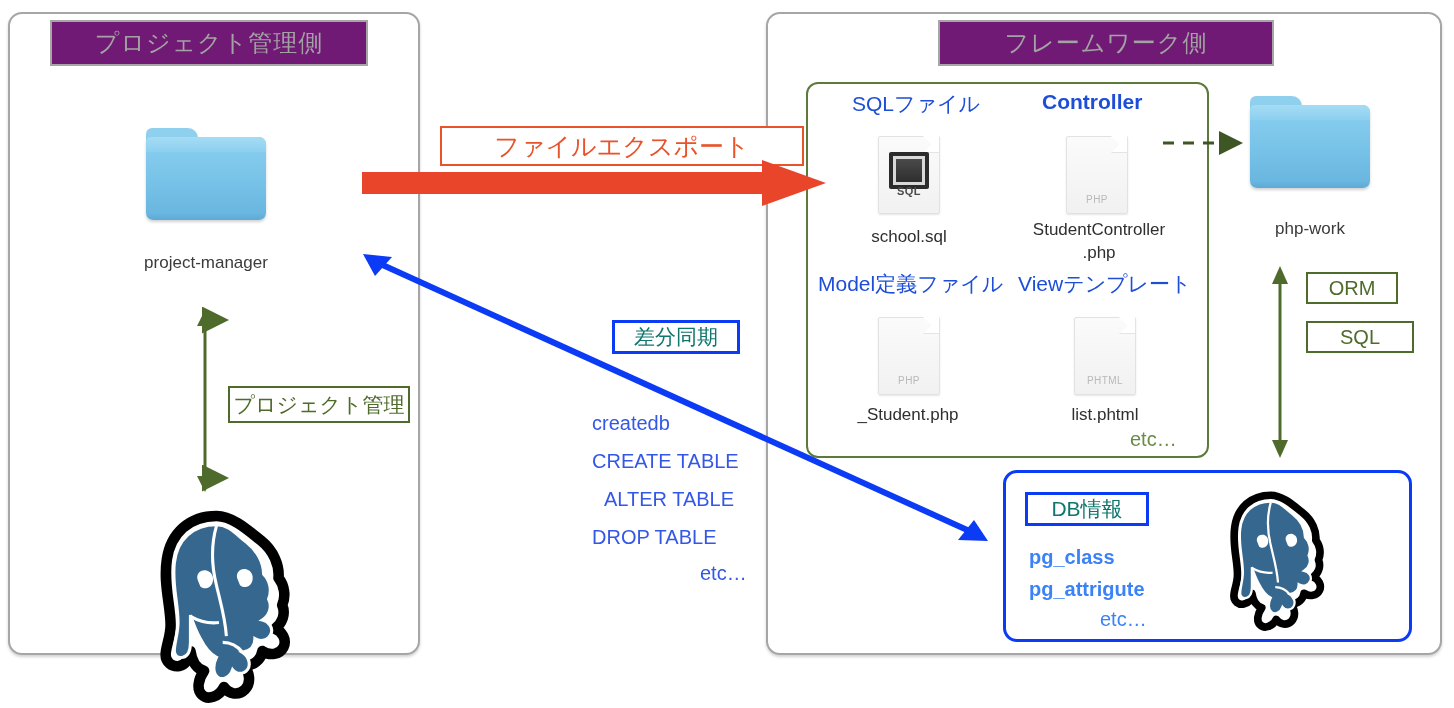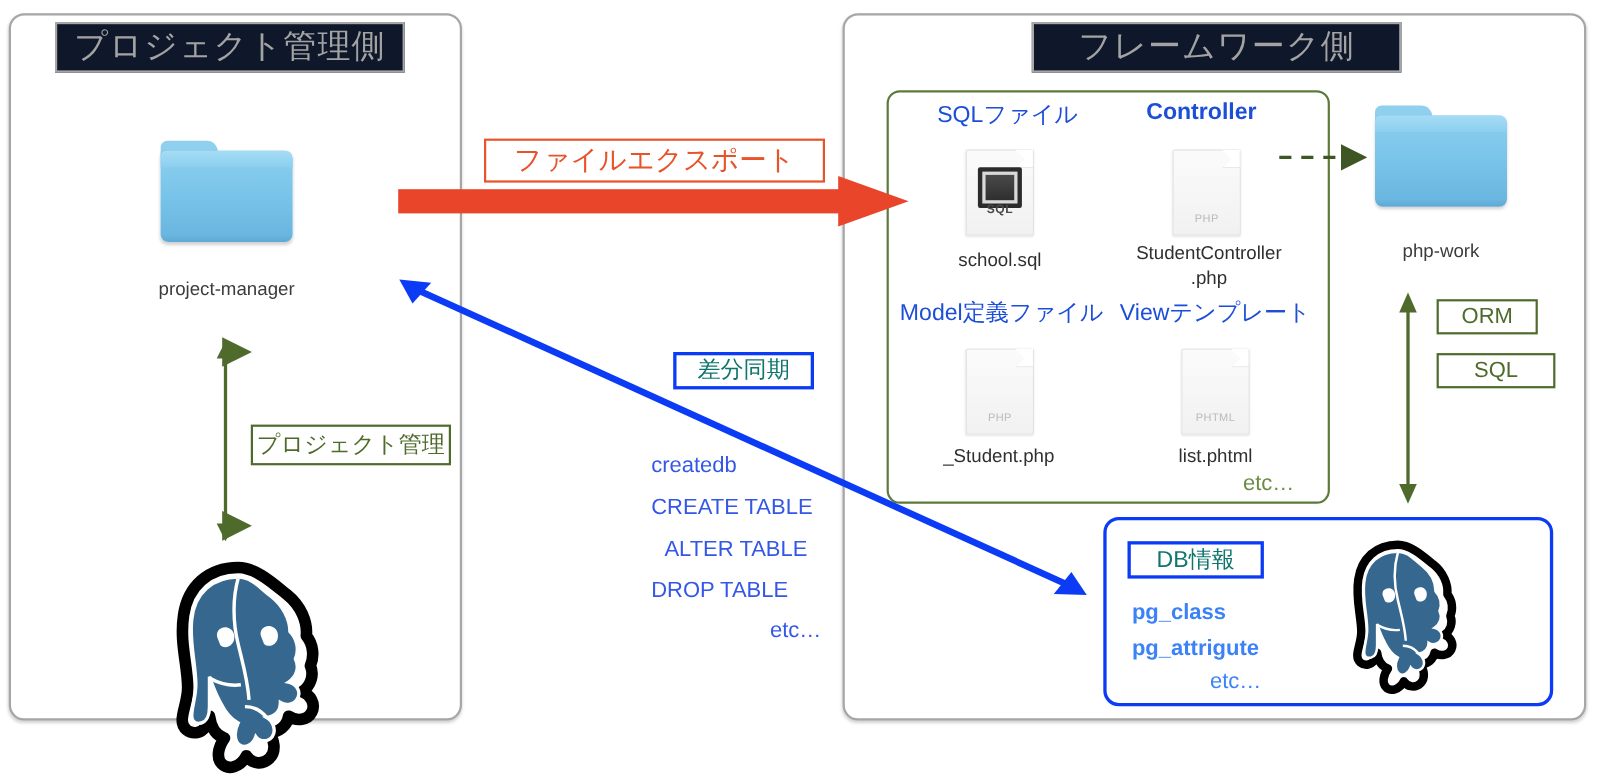--- a/index.html
+++ b/index.html
@@ -17,23 +17,23 @@
     background:#fff;
     box-shadow:0 2px 3px rgba(0,0,0,.18);
     box-sizing:border-box;
   }
   #panel-left{left:8px;top:12px;width:412px;height:643px;}
   #panel-right{left:766px;top:12px;width:676px;height:643px;}
 
   .panel-title{
     position:absolute;
     border:2px solid #a6a6a6;
-    background:#0f172a;
+    background:#701a75;
     color:#a3a3a3;
-    font-size:30px;
+    font-size:24px;
     line-height:42px;
     text-align:center;
     box-sizing:border-box;
     white-space:nowrap;
     letter-spacing:1px;
   }
   #title-left{left:50px;top:20px;width:318px;height:46px;}
   #title-right{left:938px;top:20px;width:336px;height:46px;}
 
   
@@ -199,21 +199,21 @@
 
 <div class="tagbox green" style="left:1306px;top:272px;width:92px;height:32px;font-size:20px;line-height:28px;">ORM</div>
 <div class="tagbox green" style="left:1306px;top:321px;width:108px;height:32px;font-size:20px;line-height:28px;">SQL</div>
 
 <div id="blue-box"></div>
 <div class="tagbox blue" style="left:1025px;top:492px;width:124px;height:34px;font-size:21px;line-height:28px;">DB情報</div>
 <div class="pgitem" style="left:1029px;top:546px;">pg_class</div>
 <div class="pgitem" style="left:1029px;top:578px;">pg_attrigute</div>
 <div class="pgitem" style="left:1100px;top:608px;font-weight:normal;">etc…</div>
 
-<div class="tagbox red" style="left:440px;top:126px;width:310px;height:40px;font-size:25px;line-height:36px;">ファイルエクスポート</div>
+<div class="tagbox red" style="left:440px;top:126px;width:364px;height:40px;font-size:25px;line-height:36px;">ファイルエクスポート</div>
 
 <div class="tagbox blue" style="left:612px;top:320px;width:128px;height:34px;font-size:21px;line-height:27px;">差分同期</div>
 
 <div class="sqlcmd" style="left:592px;top:412px;">createdb</div>
 <div class="sqlcmd" style="left:592px;top:450px;">CREATE TABLE</div>
 <div class="sqlcmd" style="left:592px;top:488px;margin-left:12px;">ALTER TABLE</div>
 <div class="sqlcmd" style="left:592px;top:526px;">DROP TABLE</div>
 <div class="sqlcmd" style="left:700px;top:562px;">etc…</div>
 
 <svg class="overlay" viewBox="0 0 1454 708">

